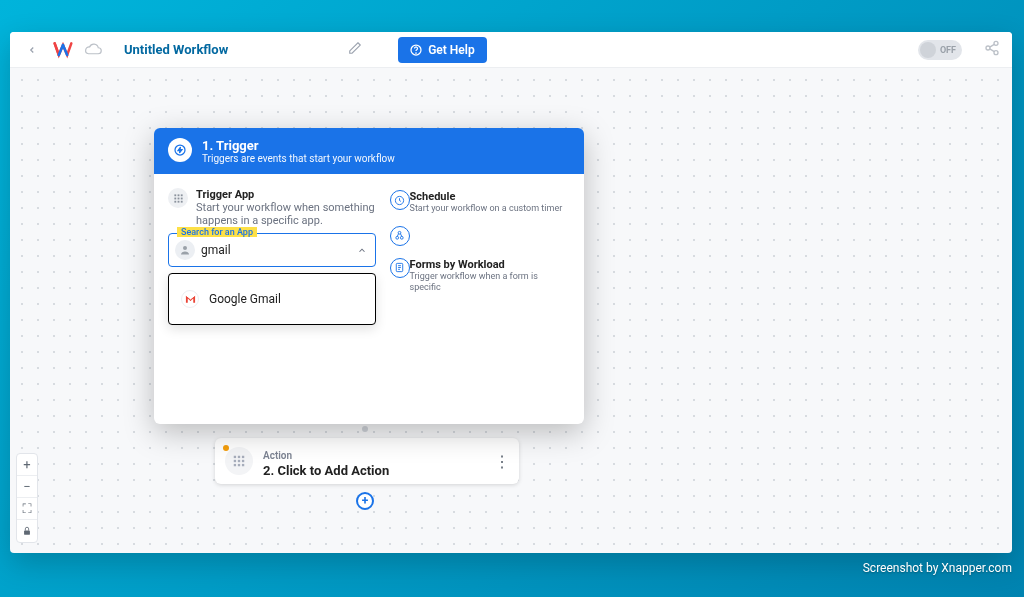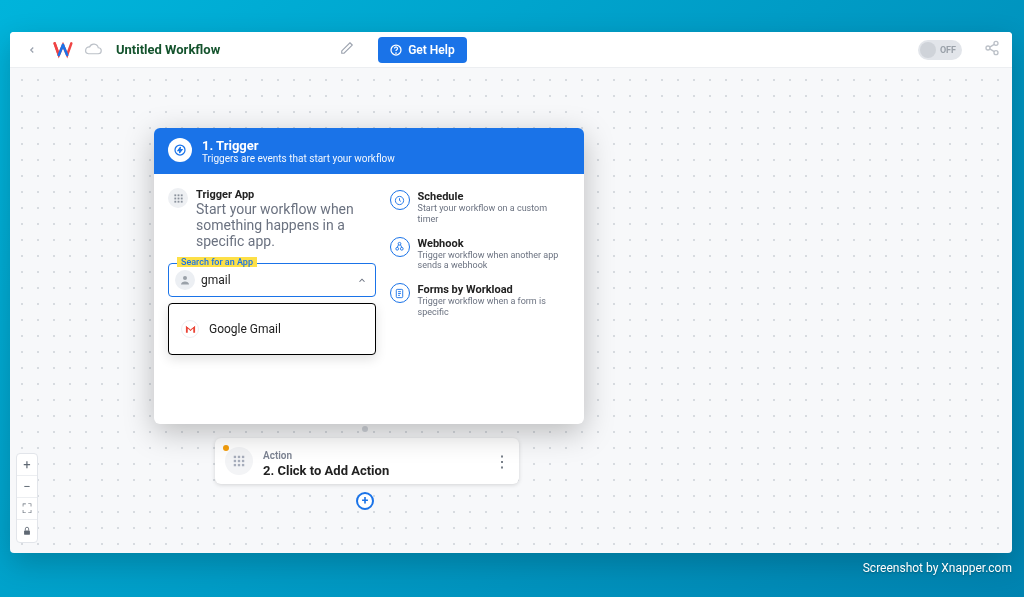--- a/index.html
+++ b/index.html
@@ -3,23 +3,23 @@
 <meta charset="utf-8">
 <style>
   *{box-sizing:border-box;margin:0;padding:0;font-family:-apple-system,BlinkMacSystemFont,"Segoe UI",Roboto,Arial,sans-serif}
   body{width:1024px;height:597px;overflow:hidden;background:linear-gradient(135deg,#00b4db 0%,#0083b0 100%);position:relative}
   .frame{position:absolute;top:32px;left:10px;right:12px;bottom:44px;background:#f7f8fa;border-radius:4px;box-shadow:0 10px 30px rgba(0,0,0,.2);overflow:hidden}
   
   .topbar{height:36px;background:#fff;border-bottom:1px solid #eceef1;display:flex;align-items:center;padding:0 12px;gap:10px}
   .back-btn{width:20px;height:20px;display:flex;align-items:center;justify-content:center;color:#9ca3af;cursor:pointer}
   .logo{width:22px;height:22px;display:flex;align-items:center;justify-content:center}
   .cloud{color:#bcc1c8;width:18px}
-  .title{font-weight:700;font-size:13px;color:#14532d;margin-left:4px}
+  .title{font-weight:700;font-size:13px;color:#0369a1;margin-left:12px}
   .pencil{margin-left:110px;color:#9ca3af;cursor:pointer}
-  .help-btn{background:#1a73e8;color:#fff;border:none;border-radius:4px;height:26px;padding:0 12px;font-size:12px;font-weight:600;display:flex;align-items:center;gap:6px;cursor:pointer;margin-left:14px}
+  .help-btn{background:#1a73e8;color:#fff;border:none;border-radius:4px;height:26px;padding:0 12px;font-size:12px;font-weight:600;display:flex;align-items:center;gap:6px;cursor:pointer;margin-left:26px}
   .sp{flex:1}
   .toggle{width:44px;height:20px;border-radius:10px;background:#e2e5ea;position:relative;display:flex;align-items:center;justify-content:flex-end;padding-right:6px;font-size:9px;font-weight:700;color:#9aa1a9;cursor:pointer}
   .toggle::before{content:"";position:absolute;left:2px;top:2px;width:16px;height:16px;border-radius:50%;background:#cfd3d9}
   .share{color:#bcc1c8;margin-left:12px;cursor:pointer}
   
   .canvas{position:absolute;top:36px;left:0;right:0;bottom:0;background-image:radial-gradient(#d7dbe0 1px,transparent 1px);background-size:16px 16px;background-position:4px 4px}
   
   .zoom{position:absolute;left:6px;bottom:10px;width:22px;background:#fff;border:1px solid #e2e5ea;border-radius:4px;display:flex;flex-direction:column;overflow:hidden}
   .zoom div{height:22px;display:flex;align-items:center;justify-content:center;font-size:13px;color:#5f6873;cursor:pointer;border-bottom:1px solid #eceef1}
   .zoom div:last-child{border-bottom:none}
@@ -34,33 +34,33 @@
   .stub{position:absolute;top:358px;left:352px;width:6px;height:6px;border-radius:50%;background:#cfd3d9}
   
   .modal{position:absolute;top:60px;left:144px;width:430px;height:296px;background:#fff;border-radius:6px;box-shadow:0 8px 30px rgba(0,0,0,.25);overflow:hidden}
   .modal-head{background:#1a73e8;color:#fff;padding:10px 14px;display:flex;gap:10px;align-items:flex-start}
   .bolt{width:24px;height:24px;border-radius:50%;background:#fff;color:#1a73e8;display:flex;align-items:center;justify-content:center}
   .modal-head h4{font-size:13px;font-weight:700}
   .modal-head p{font-size:10px;opacity:.95}
   .modal-body{display:flex;padding:14px;gap:14px}
   .col-l{flex:1.15}
   .col-r{flex:1;display:flex;flex-direction:column;gap:8px}
-  .trigger-app{display:flex;gap:8px;align-items:flex-start;margin-bottom:14px}
+  .trigger-app{display:flex;gap:8px;align-items:flex-start;margin-bottom:6px}
   .mini-icon{width:20px;height:20px;border-radius:50%;background:#eef0f3;display:flex;align-items:center;justify-content:center;color:#8a919c;flex-shrink:0}
   .trigger-app h5{font-size:11px;font-weight:700;color:#222}
-  .trigger-app p{font-size:14px;color:#6b7280}
+  .trigger-app p{font-size:11px;color:#6b7280}
   .field-wrap{position:relative;border:1.5px solid #1a73e8;border-radius:4px;padding:6px 8px 6px 32px;height:34px;display:flex;align-items:center}
   .field-label{position:absolute;top:-7px;left:8px;background:#fde047;padding:0 4px;font-size:9px;color:#1a73e8;font-weight:500}
   .field-avatar{position:absolute;left:6px;top:50%;transform:translateY(-50%);width:20px;height:20px;border-radius:50%;background:#eceff3;display:flex;align-items:center;justify-content:center;color:#9aa1a9}
   .field-wrap input{border:none;outline:none;flex:1;font-size:12px;color:#222}
   .field-caret{position:absolute;right:8px;top:50%;transform:translateY(-50%);color:#6b7280}
   .dropdown{margin-top:6px;background:#fff;border:1px solid #000000;border-radius:4px;box-shadow:0 4px 12px rgba(0,0,0,.12);padding:8px 0}
   .dd-item{display:flex;align-items:center;gap:10px;padding:8px 12px;font-size:12px;color:#222;cursor:pointer}
   .gmail-icon{width:18px;height:18px;border-radius:50%;background:#fff;border:1px solid #eceef1;display:flex;align-items:center;justify-content:center}
-  .opt{display:flex;gap:8px;align-items:flex-start;padding:2px 0}
+  .opt{display:flex;gap:0;align-items:flex-start;padding:2px 0}
   .opt-icon{width:20px;height:20px;border-radius:50%;border:1.5px solid #1a73e8;color:#1a73e8;display:flex;align-items:center;justify-content:center;flex-shrink:0}
   .opt h5{font-size:11px;font-weight:700;color:#222}
   .opt p{font-size:9px;color:#6b7280;line-height:1.2}
   .watermark{position:absolute;right:12px;bottom:22px;color:#fff;font-size:12px;text-shadow:0 1px 2px rgba(0,0,0,.3)}
 </style>
 </head>
 <body>
 
 <div class="frame">
   <div class="topbar">
@@ -223,24 +223,20 @@
           </div>
           <div class="opt">
             <div class="opt-icon">
               <svg width="11" height="11" viewBox="0 0 24 24" fill="none" stroke="currentColor" stroke-width="2">
                   <circle cx="7" cy="17" r="3"></circle>
                   <circle cx="17" cy="17" r="3"></circle>
                   <circle cx="12" cy="6" r="3"></circle>
                   <path d="M10 8l-3 6M14 8l3 6"></path>
                 </svg>
             </div>
-            <div>
-              <h5>Webhook</h5>
-              <p>Trigger workflow when another app sends a webhook</p>
-            </div>
           </div>
           <div class="opt">
             <div class="opt-icon">
               <svg width="11" height="11" viewBox="0 0 24 24" fill="none" stroke="currentColor" stroke-width="2">
                   <rect x="5" y="3" width="14" height="18" rx="2"></rect>
                   <path d="M9 8h6M9 12h6M9 16h4"></path>
                 </svg>
             </div>
             <div>
               <h5>Forms by Workload</h5>

